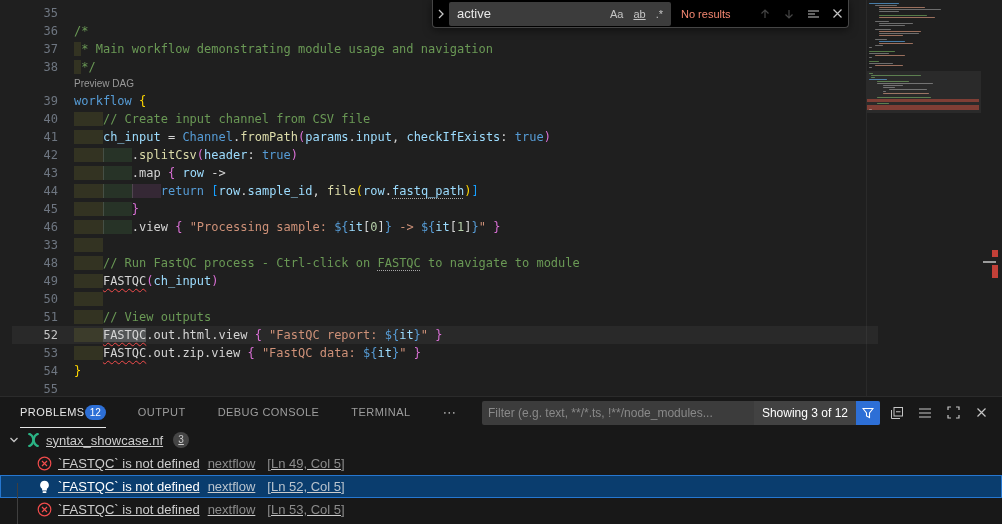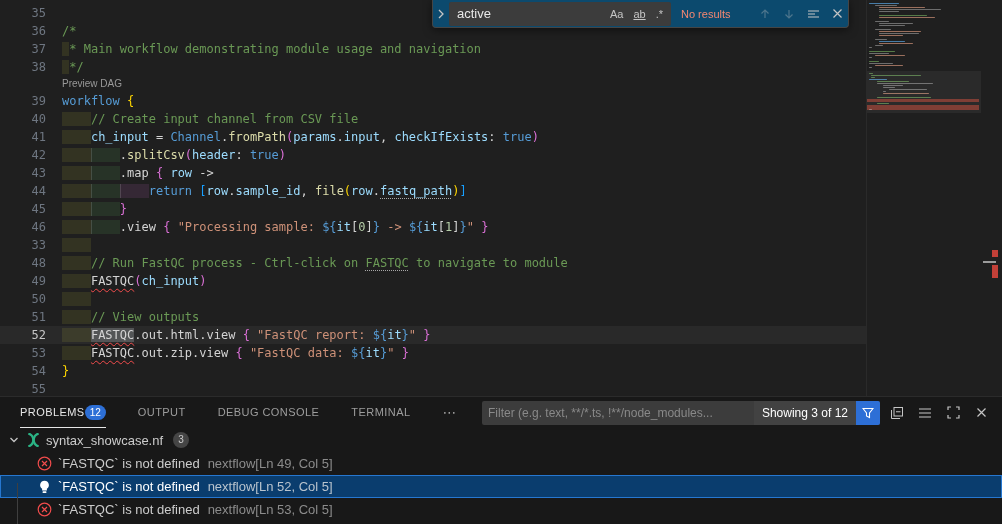--- a/index.html
+++ b/index.html
@@ -4,21 +4,21 @@
 <style>
   * { margin:0; padding:0; box-sizing:border-box; }
   html,body { background:#111; }
   #screen {
     position:relative; width:1002px; height:524px; overflow:hidden;
     background:#1F1F1F; font-family:"Liberation Sans","DejaVu Sans",sans-serif;
     color:#CCCCCC; -webkit-font-smoothing:antialiased;
   }
   
   #editor { position:absolute; left:0; top:0; width:1002px; height:396px; overflow:hidden; }
-  #code-col { position:absolute; left:0; top:0; width:866px; padding-top:4px; }
+  #code-col { position:absolute; left:12px; top:0; width:866px; padding-top:4px; }
   .code-row { position:relative; height:18px; line-height:18px;
     font-family:"DejaVu Sans Mono","Liberation Mono",monospace; font-size:12px; white-space:pre; }
   .code-row.current { background:#292929; }
   .ln { position:absolute; left:0; top:0; width:46px; text-align:right; color:#6E7681; }
   .code-row.current .ln { color:#C6C6C6; }
   .code { position:absolute; left:62px; top:0; }
   .lens-row { height:16px; line-height:15px; padding-left:62px; font-size:10px; color:#999999;
     font-family:"Liberation Sans",sans-serif; }
   
   .tk-c  { color:#6A9955; }
@@ -41,21 +41,21 @@
   
   #minimap { position:absolute; left:866px; top:0; width:114px; height:396px;
     border-left:1px solid rgba(255,255,255,0.05); }
   .mm-row { position:absolute; height:1.4px; border-radius:0.5px; }
   .mm-red { position:absolute; left:0; width:112px; height:2.6px; background:#7A342B; }
   #mm-slider { position:absolute; left:0; width:114px; background:rgba(200,200,200,0.07); }
   
   #ruler { position:absolute; left:982px; top:0; width:20px; height:396px; }
   .ruler-mark { position:absolute; }
   
-  #find { position:absolute; left:432px; top:0; width:417px; height:28px; background:#0c4a6e;
+  #find { position:absolute; left:432px; top:0; width:417px; height:28px; background:#000000;
     border:1px solid #454545; border-top:none; border-radius:0 0 4px 4px;
     box-shadow:0 2px 8px rgba(0,0,0,0.5); display:flex; align-items:center; z-index:5; }
   #find-grip { width:16px; height:100%; display:flex; align-items:center; justify-content:center;
     color:#C5C5C5; cursor:pointer; }
   #find-input { display:flex; align-items:center; width:222px; height:24px; background:#3C3C3C;
     border-radius:2px; padding:0 4px 0 8px; }
   #find-query { flex:1; background:transparent; border:none; outline:none; color:#E8E8E8;
     font-family:"Liberation Sans",sans-serif; font-size:13px; min-width:0; }
   .find-toggle { color:#C5C5C5; font-size:11px; padding:1px 4px; margin-left:2px; border-radius:3px;
     cursor:pointer; font-family:"Liberation Sans",sans-serif; }
@@ -79,35 +79,35 @@
     background:#3C3C3C; border-radius:2px; overflow:hidden; }
   #filter-input { flex:1; background:transparent; border:none; outline:none; color:#A0A0A0;
     font-size:12px; padding:0 6px; min-width:0; font-family:"Liberation Sans",sans-serif; }
   #filter-input::placeholder { color:#898989; opacity:1; }
   #filter-showing { color:#FFFFFF; font-size:12px; white-space:nowrap; padding:0 8px; height:24px;
     line-height:24px; background:#424242;margin-left:16px; }
   #filter-funnel { width:24px; height:24px; background:#2D6FD6; display:flex; align-items:center;
     justify-content:center; color:#FFFFFF; cursor:pointer; }
   .pact { width:22px; height:22px; margin-left:6px; display:flex; align-items:center;
     justify-content:center; color:#C5C5C5; border-radius:4px; cursor:pointer; }
-  #panel-body { position:relative; }
+  #panel-body { position:relative;text-decoration:underline; }
   #tree-guide { position:absolute; left:17px; top:55px; width:1px; height:66px; background:#3F3F3F; }
   #group-row { display:flex; align-items:center; height:24px; padding-left:6px; cursor:pointer; }
   #group-row .chev { width:16px; display:flex; justify-content:center; color:#C5C5C5; }
   #group-row .nf { margin:0 5px 0 4px; display:flex; }
   #group-name { font-size:13px; color:#CCCCCC; }
   #group-count { margin-left:10px; background:#454545; color:#CCCCCC; font-size:10px; min-width:16px;
     height:16px; line-height:16px; border-radius:9px; text-align:center; padding:0 4px; }
   .prow { display:flex; align-items:center; height:23px; padding-left:36px; font-size:13px;
     color:#BFBFBF; cursor:pointer; }
   .prow .sev { width:16px; height:16px; margin-right:6px; display:flex; align-items:center;
     justify-content:center; }
   .prow .msg { color:#CCCCCC; white-space:pre; }
   .prow .src { color:#8C8C8C; margin-left:8px; }
-  .prow .loc { color:#8C8C8C; margin-left:0; }
+  .prow .loc { color:#8C8C8C; margin-left:12px; }
   .prow.selected { background:#0A3D6E; box-shadow:inset 0 0 0 1px #2677D0; }
   .prow.selected .msg { color:#FFFFFF; }
   .prow.selected .src, .prow.selected .loc { color:#B9C4CE; }
 </style>
 </head>
 <body>
 
 <div id="screen">
 
   <div id="editor">

